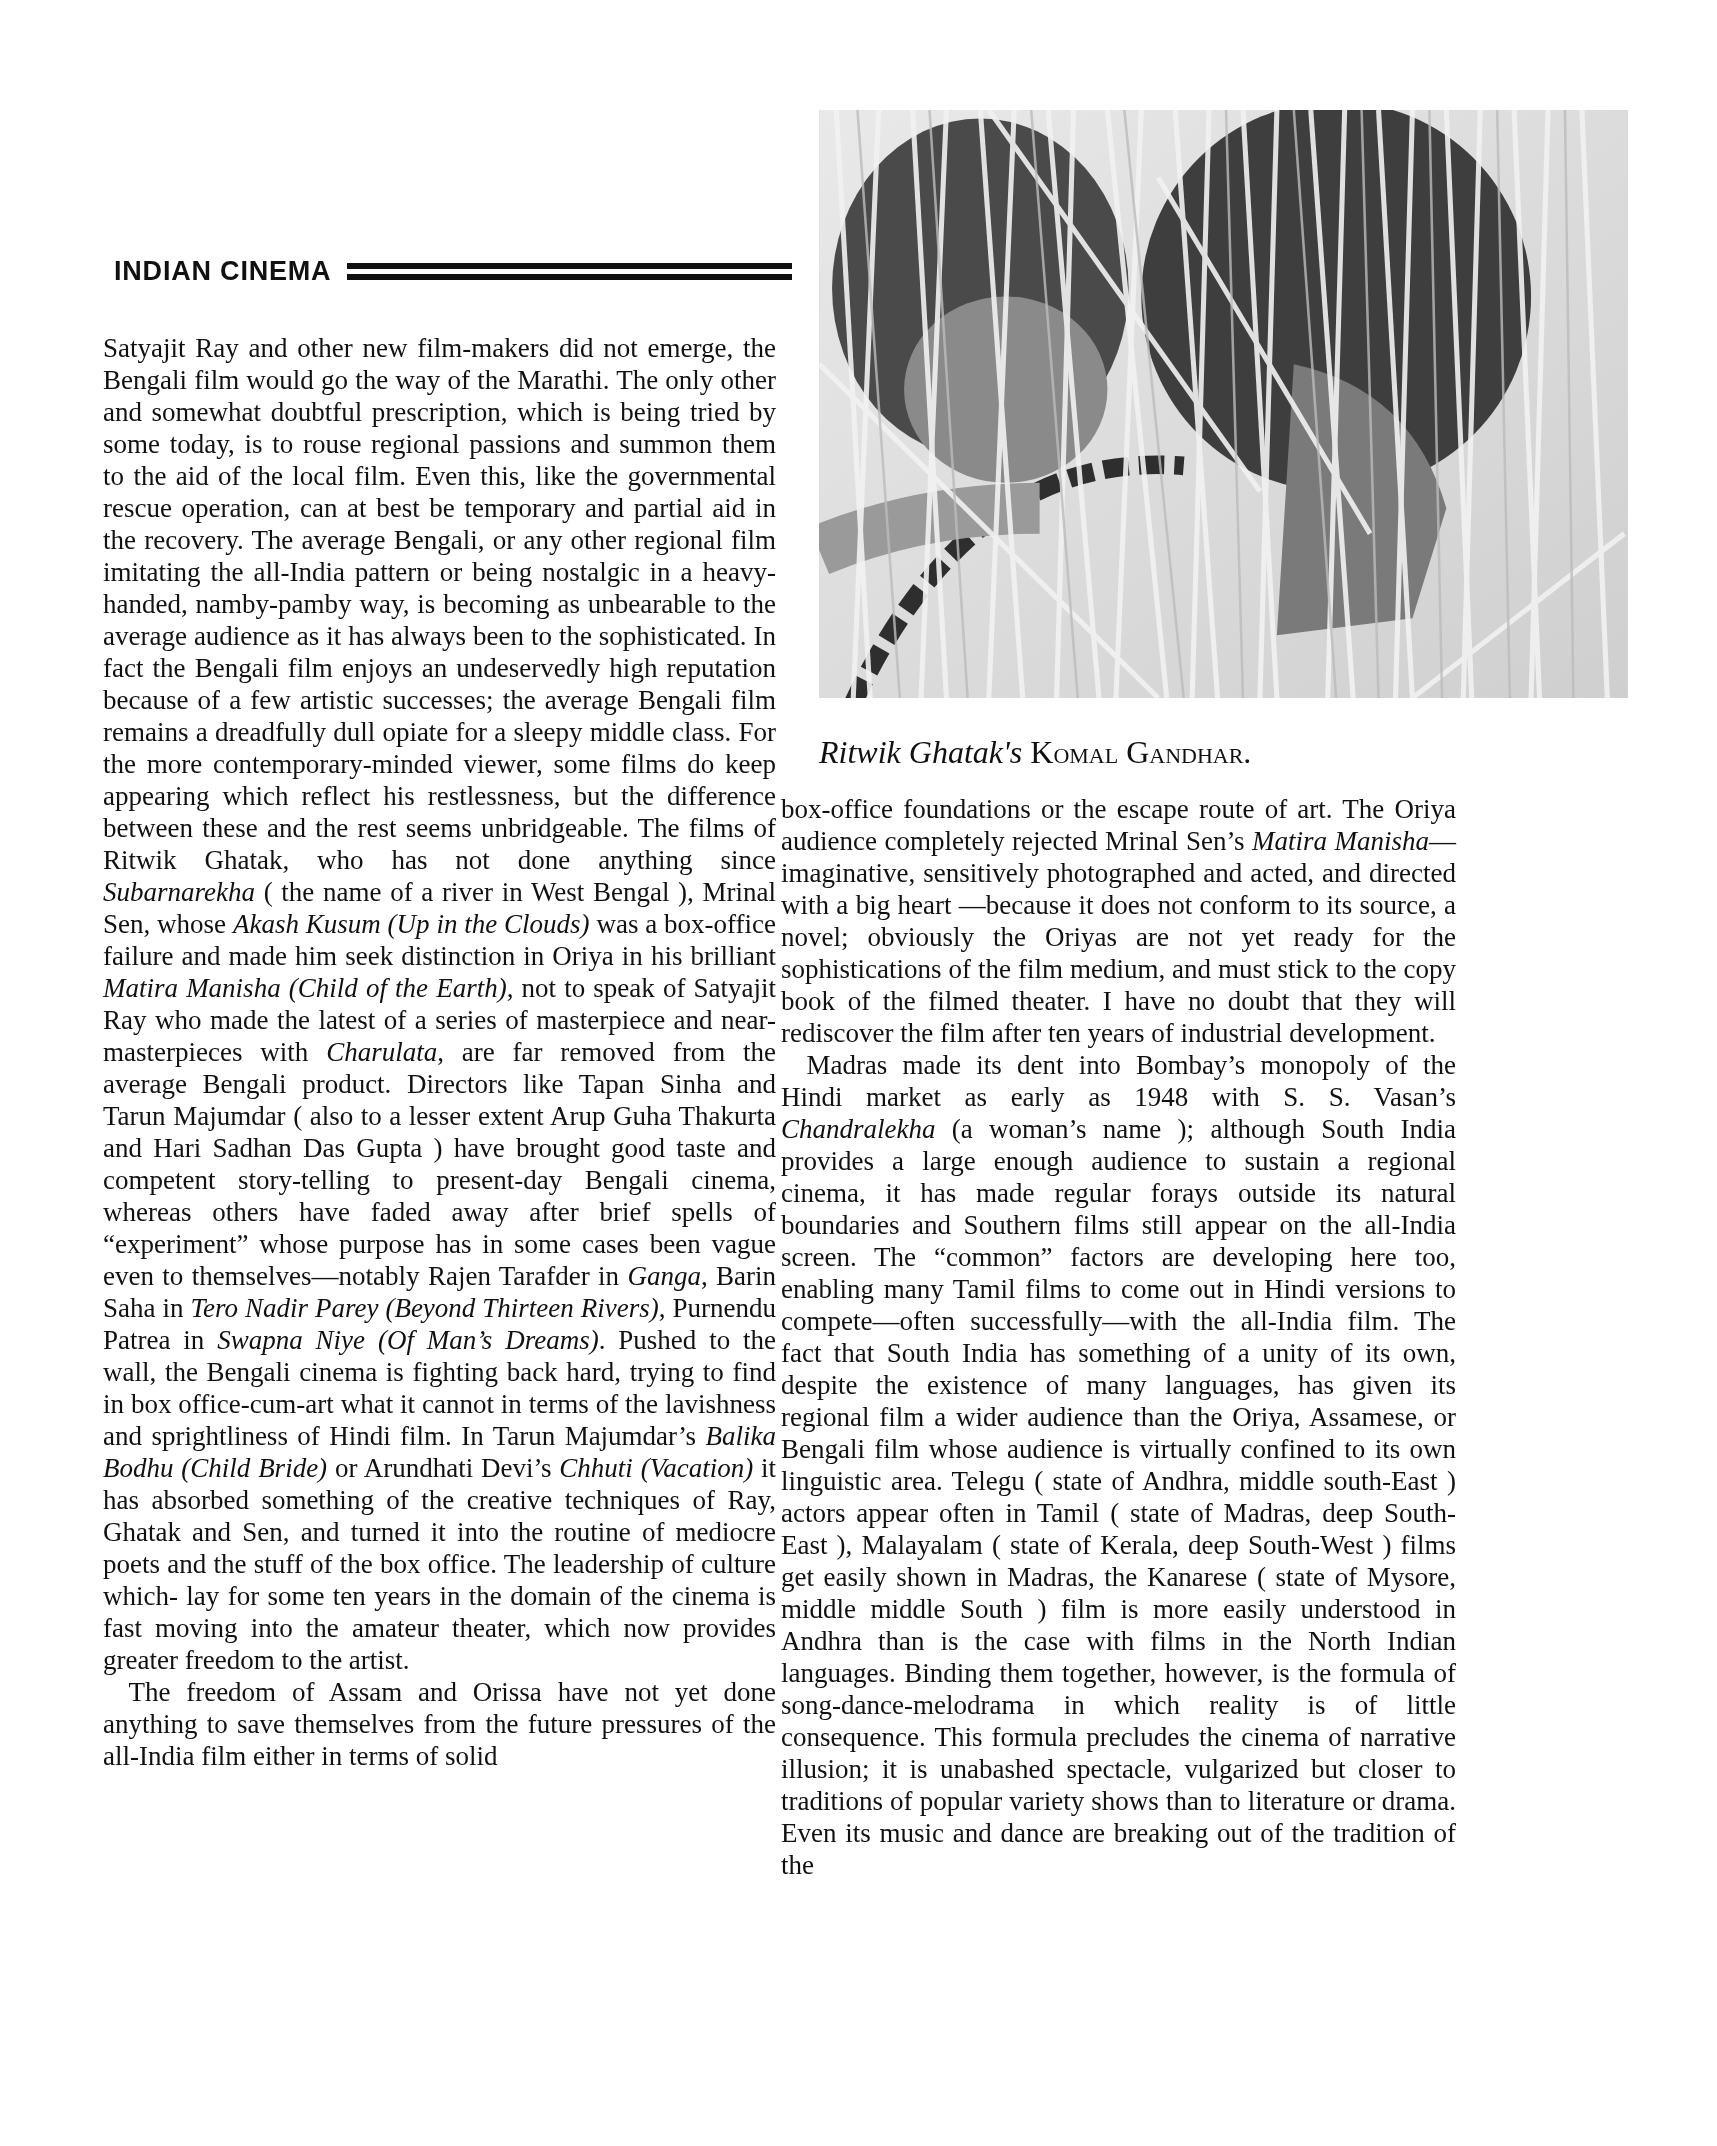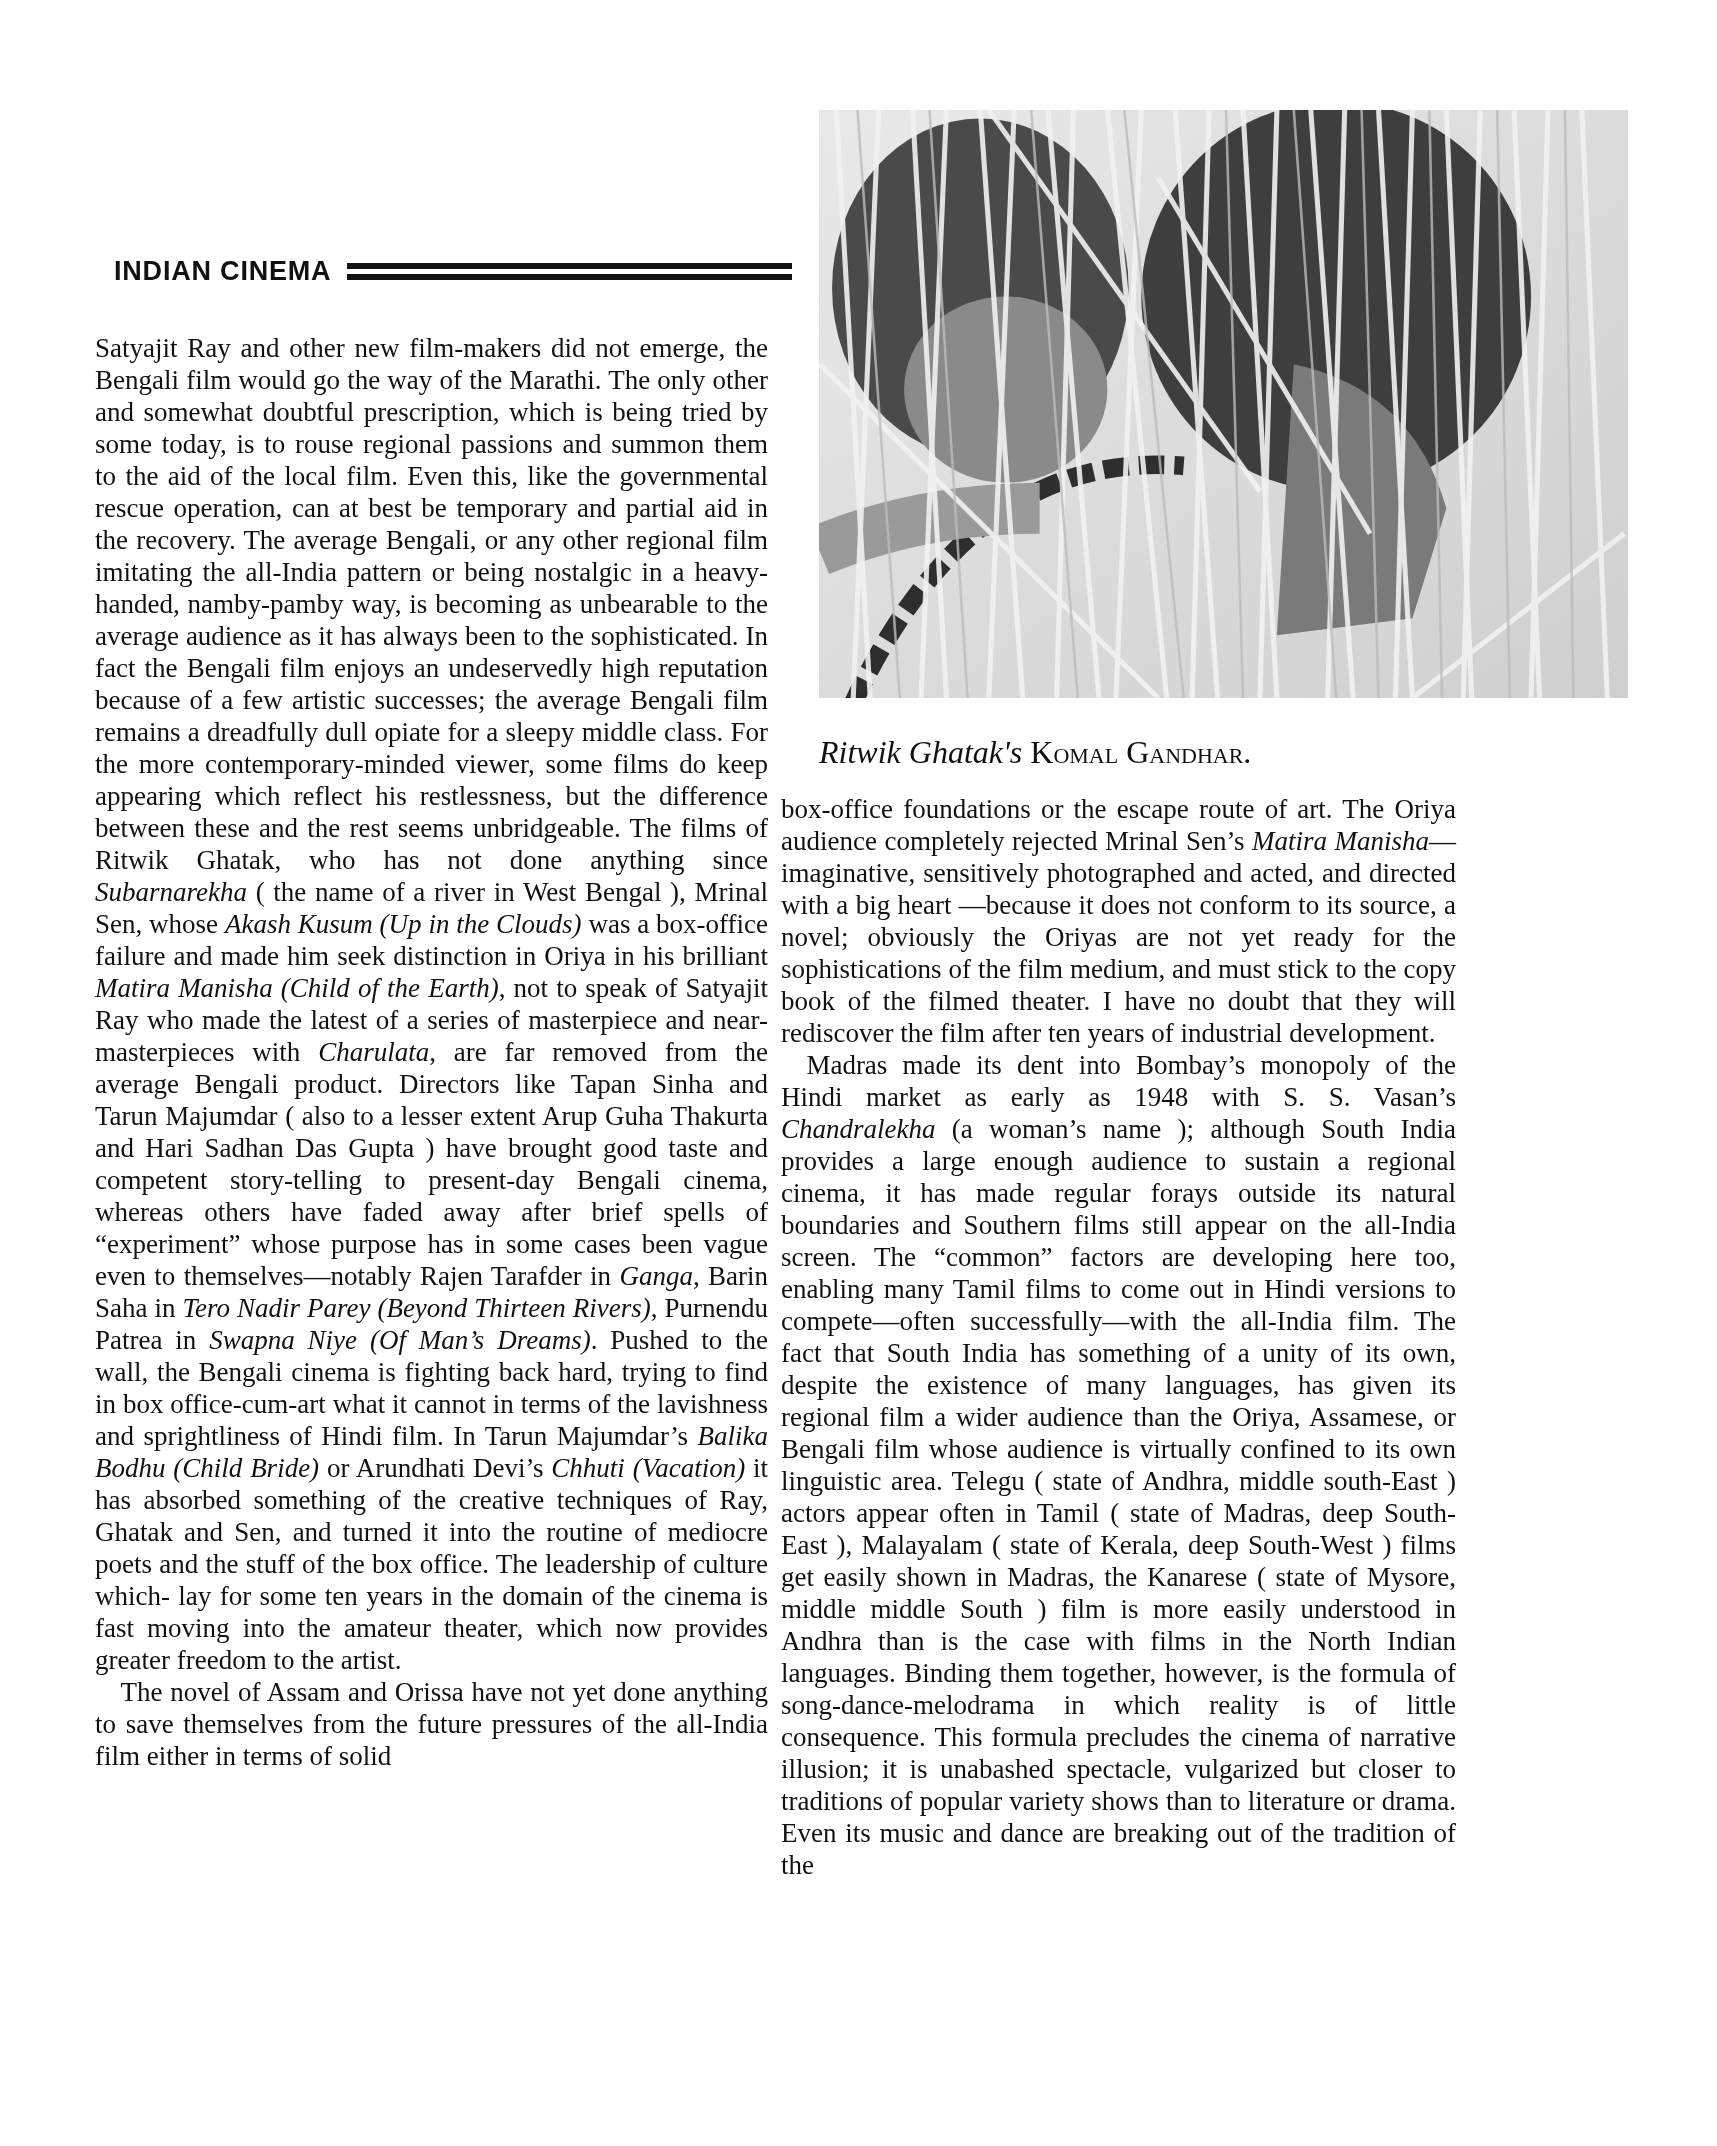--- a/index.html
+++ b/index.html
@@ -9,21 +9,21 @@
             display: flex; align-items: center; }
   .header-title { font-family: "Liberation Sans", "DejaVu Sans", sans-serif; font-weight: bold;
                   font-size: 27px; letter-spacing: 0.8px; white-space: nowrap; margin-right: 15.3px; }
   .header-rule { flex: 1; height: 20.3px; position: relative; }
   .header-rule::before, .header-rule::after { content: ""; position: absolute; left: 0; right: 0;
                   height: 6px; background: #111; }
   .header-rule::before { top: 2.5px; }
   .header-rule::after { top: 12.7px; }
   .col { position: absolute; font-size: 27px; line-height: 32px; text-align: justify;
          hyphens: none; }
-  .col-left { left: 95px; top: 332px; width: 673px; }
+  .col-left { left: 103px; top: 332px; width: 673px; }
   .col-right { left: 781px; top: 793px; width: 675px; }
   .col p { margin: 0; }
   .col p.indent { text-indent: 25.4px; }
   .col i { font-style: italic; }
   .photo { position: absolute; left: 819px; top: 110px; width: 809px; height: 588px;
            background: #d8d8d8; overflow: hidden; }
   .caption { position: absolute; left: 819px; top: 734px; width: 678px; text-align: left;
              font-size: 32px; }
   .caption i { font-style: italic; }
   .sc { font-variant: small-caps; }
@@ -31,21 +31,21 @@
 </head>
 <body>
 
 <div class="header">
   <span class="header-title">INDIAN CINEMA</span>
   <span class="header-rule"></span>
 </div>
 
 <div class="col col-left">
   <p>Satyajit Ray and other new film-makers did not emerge, the Bengali film would go the way of the Marathi. The only other and somewhat doubtful prescription, which is being tried by some today, is to rouse regional passions and summon them to the aid of the local film. Even this, like the govern­mental rescue operation, can at best be temporary and partial aid in the recovery. The average Ben­gali, or any other regional film imitating the all-India pattern or being nostalgic in a heavy-handed, namby-pamby way, is becoming as unbearable to the average audience as it has always been to the sophisticated. In fact the Bengali film enjoys an un­deservedly high reputation because of a few artistic successes; the average Bengali film remains a dread­fully dull opiate for a sleepy middle class. For the more contemporary-minded viewer, some films do keep appearing which reflect his restlessness, but the difference between these and the rest seems unbridgeable. The films of Ritwik Ghatak, who has not done anything since <i>Subarnarekha</i> ( the name of a river in West Bengal ), Mrinal Sen, whose <i>Akash Kusum (Up in the Clouds)</i> was a box-office failure and made him seek distinction in Oriya in his bril­liant <i>Matira Manisha (Child of the Earth)</i>, not to speak of Satyajit Ray who made the latest of a series of masterpiece and near-masterpieces with <i>Charulata</i>, are far removed from the average Ben­gali product. Directors like Tapan Sinha and Tarun Majumdar ( also to a lesser extent Arup Guha Tha­kurta and Hari Sadhan Das Gupta ) have brought good taste and competent story-telling to present-day Bengali cinema, whereas others have faded away after brief spells of “experiment” whose pur­pose has in some cases been vague even to them­selves—notably Rajen Tarafder in <i>Ganga</i>, Barin Saha in <i>Tero Nadir Parey (Beyond Thirteen Rivers)</i>, Purnendu Patrea in <i>Swapna Niye (Of Man’s Dreams)</i>. Pushed to the wall, the Bengali cinema is fighting back hard, trying to find in box office-cum-art what it cannot in terms of the lavishness and sprightliness of Hindi film. In Tarun Majumdar’s <i>Balika Bodhu (Child Bride)</i> or Arundhati Devi’s <i>Chhuti (Vacation)</i> it has absorbed something of the creative techniques of Ray, Ghatak and Sen, and turned it into the routine of mediocre poets and the stuff of the box office. The leadership of culture which- lay for some ten years in the domain of the cinema is fast moving into the amateur theater, which now provides greater freedom to the artist.</p>
-  <p class="indent">The novel of Assam and Orissa have not yet done anything to save themselves from the future pres­sures of the all-India film either in terms of solid</p>
+  <p class="indent">The freedom of Assam and Orissa have not yet done anything to save themselves from the future pres­sures of the all-India film either in terms of solid</p>
 </div>
 
 <div class="photo" title="Black-and-white film still: two figures seen through tall reeds/grass">
   <svg width="809" height="588" viewBox="0 0 954 694" xmlns="http://www.w3.org/2000/svg">
     <defs>
       <linearGradient id="bg" x1="0" y1="0" x2="1" y2="1">
         <stop offset="0" stop-color="#e9e9e9"></stop>
         <stop offset="1" stop-color="#cfcfcf"></stop>
       </linearGradient>
     </defs>

